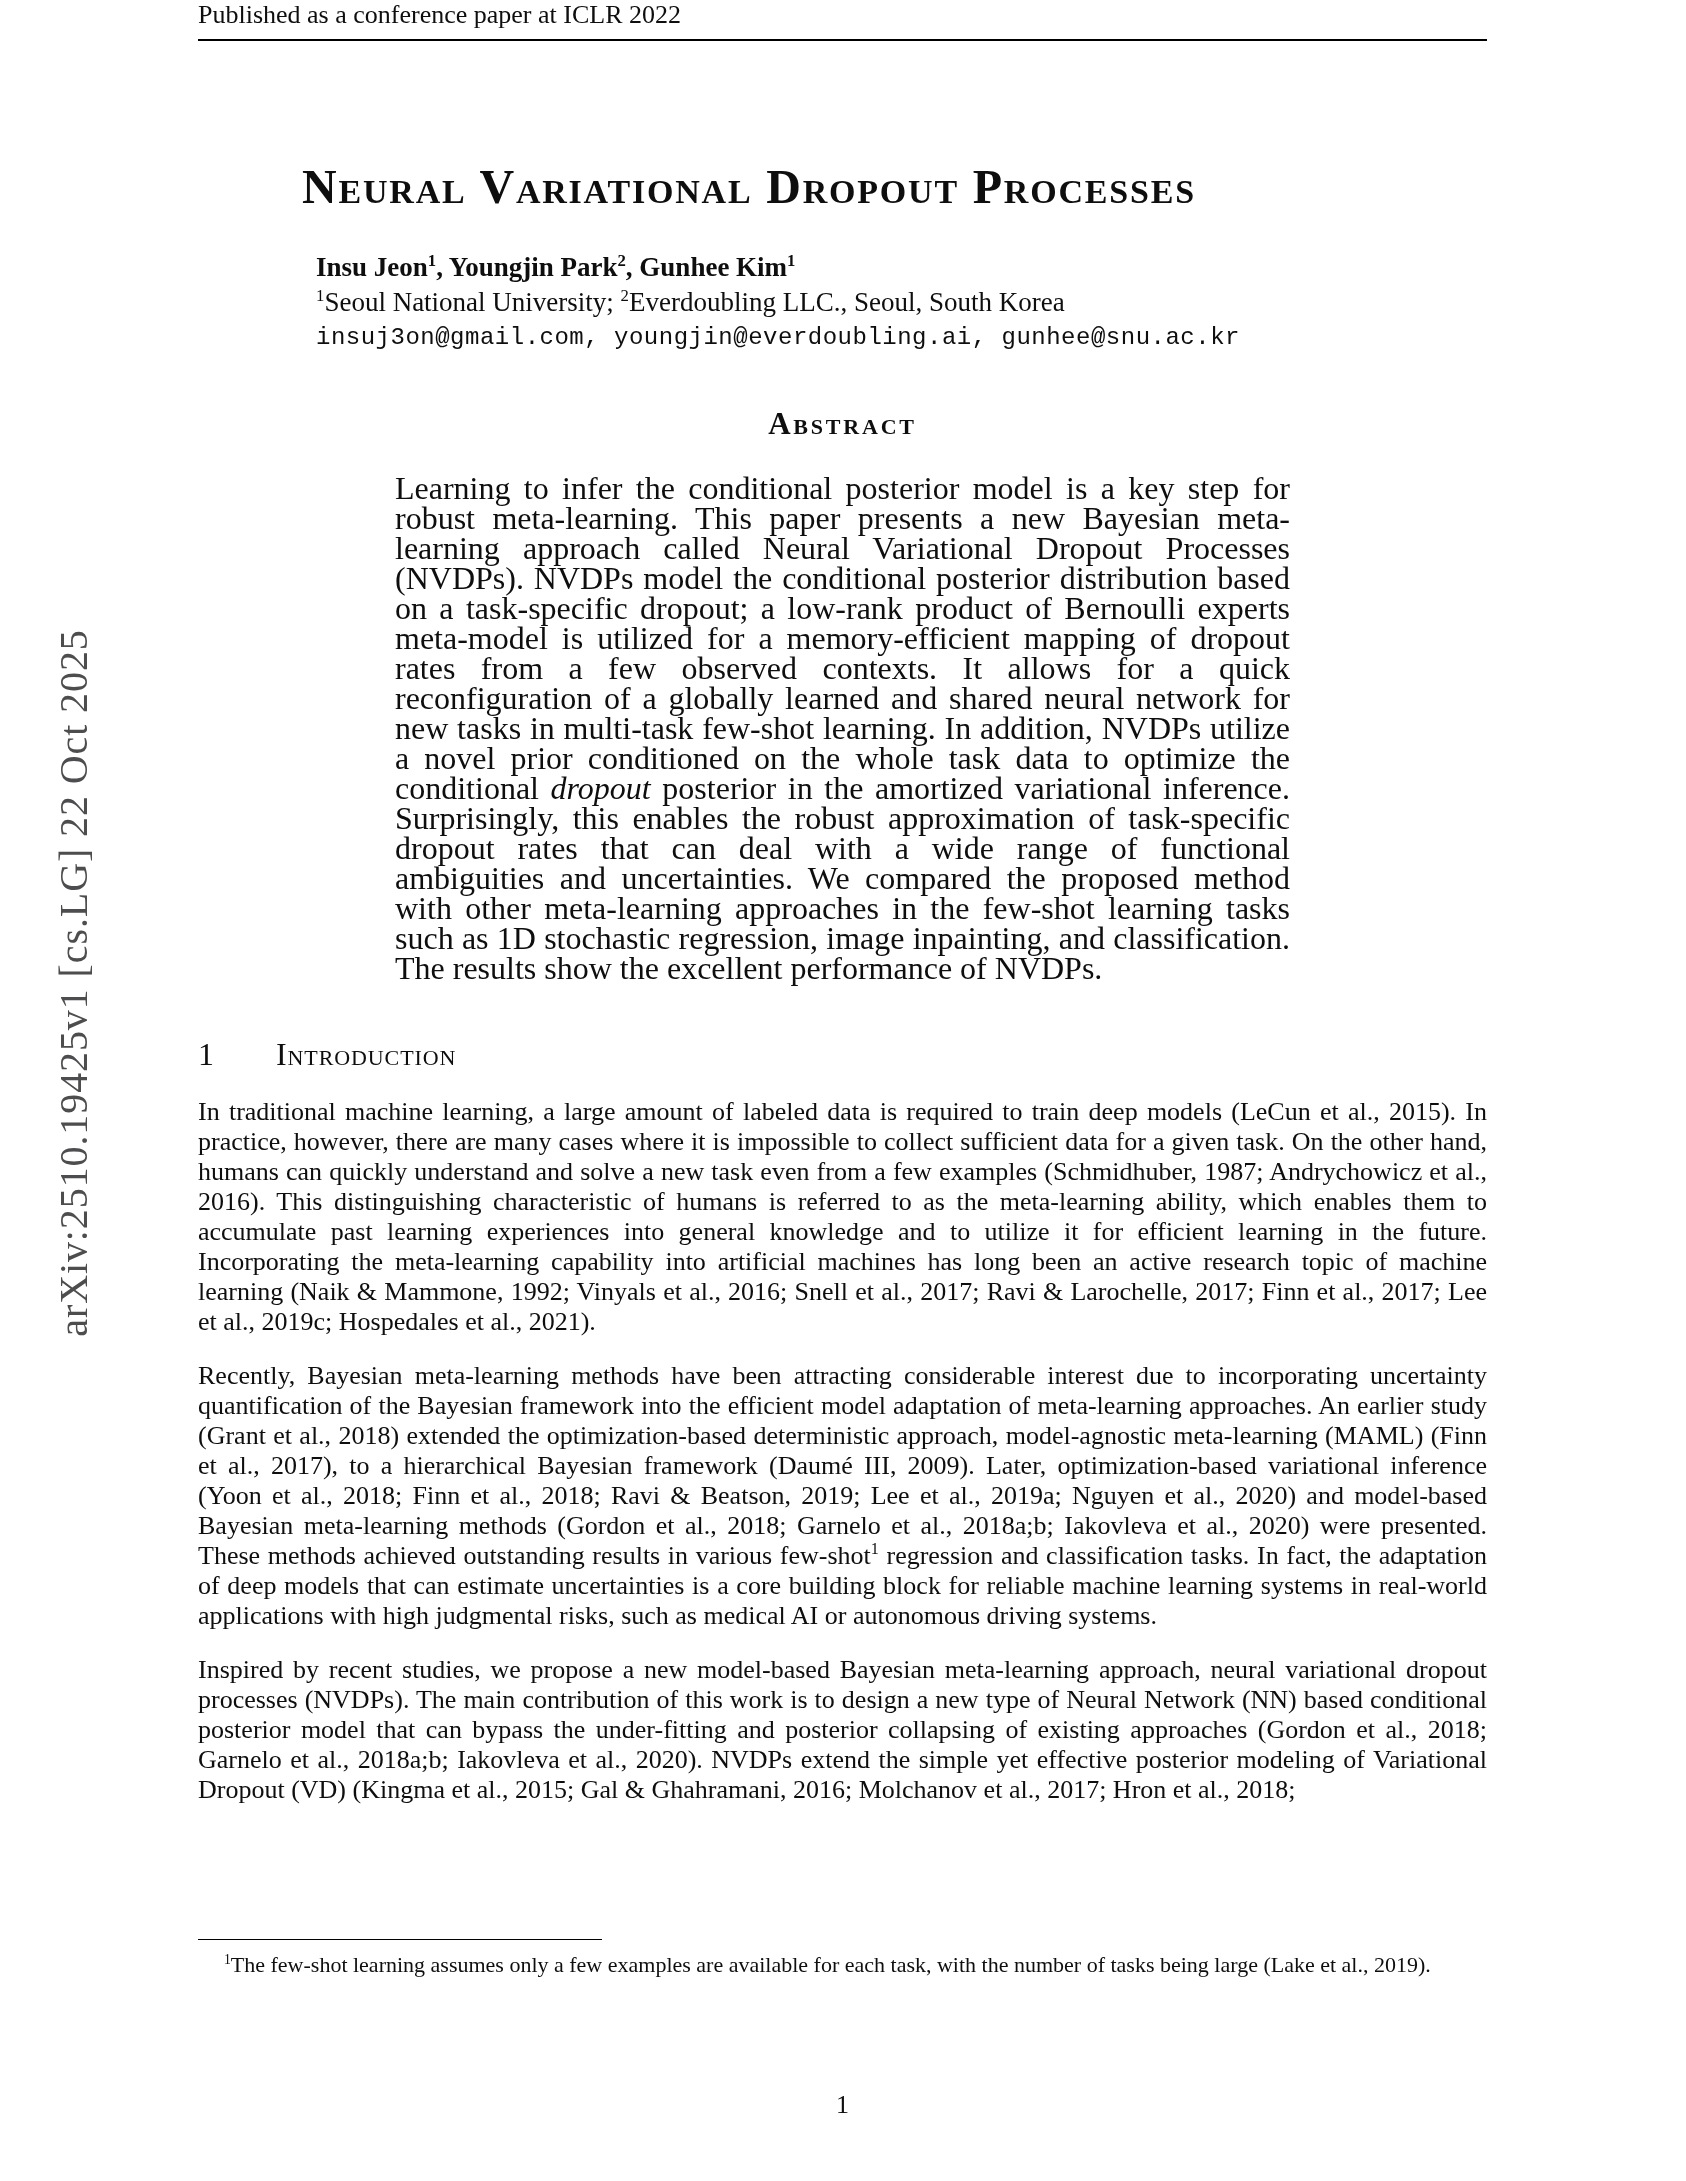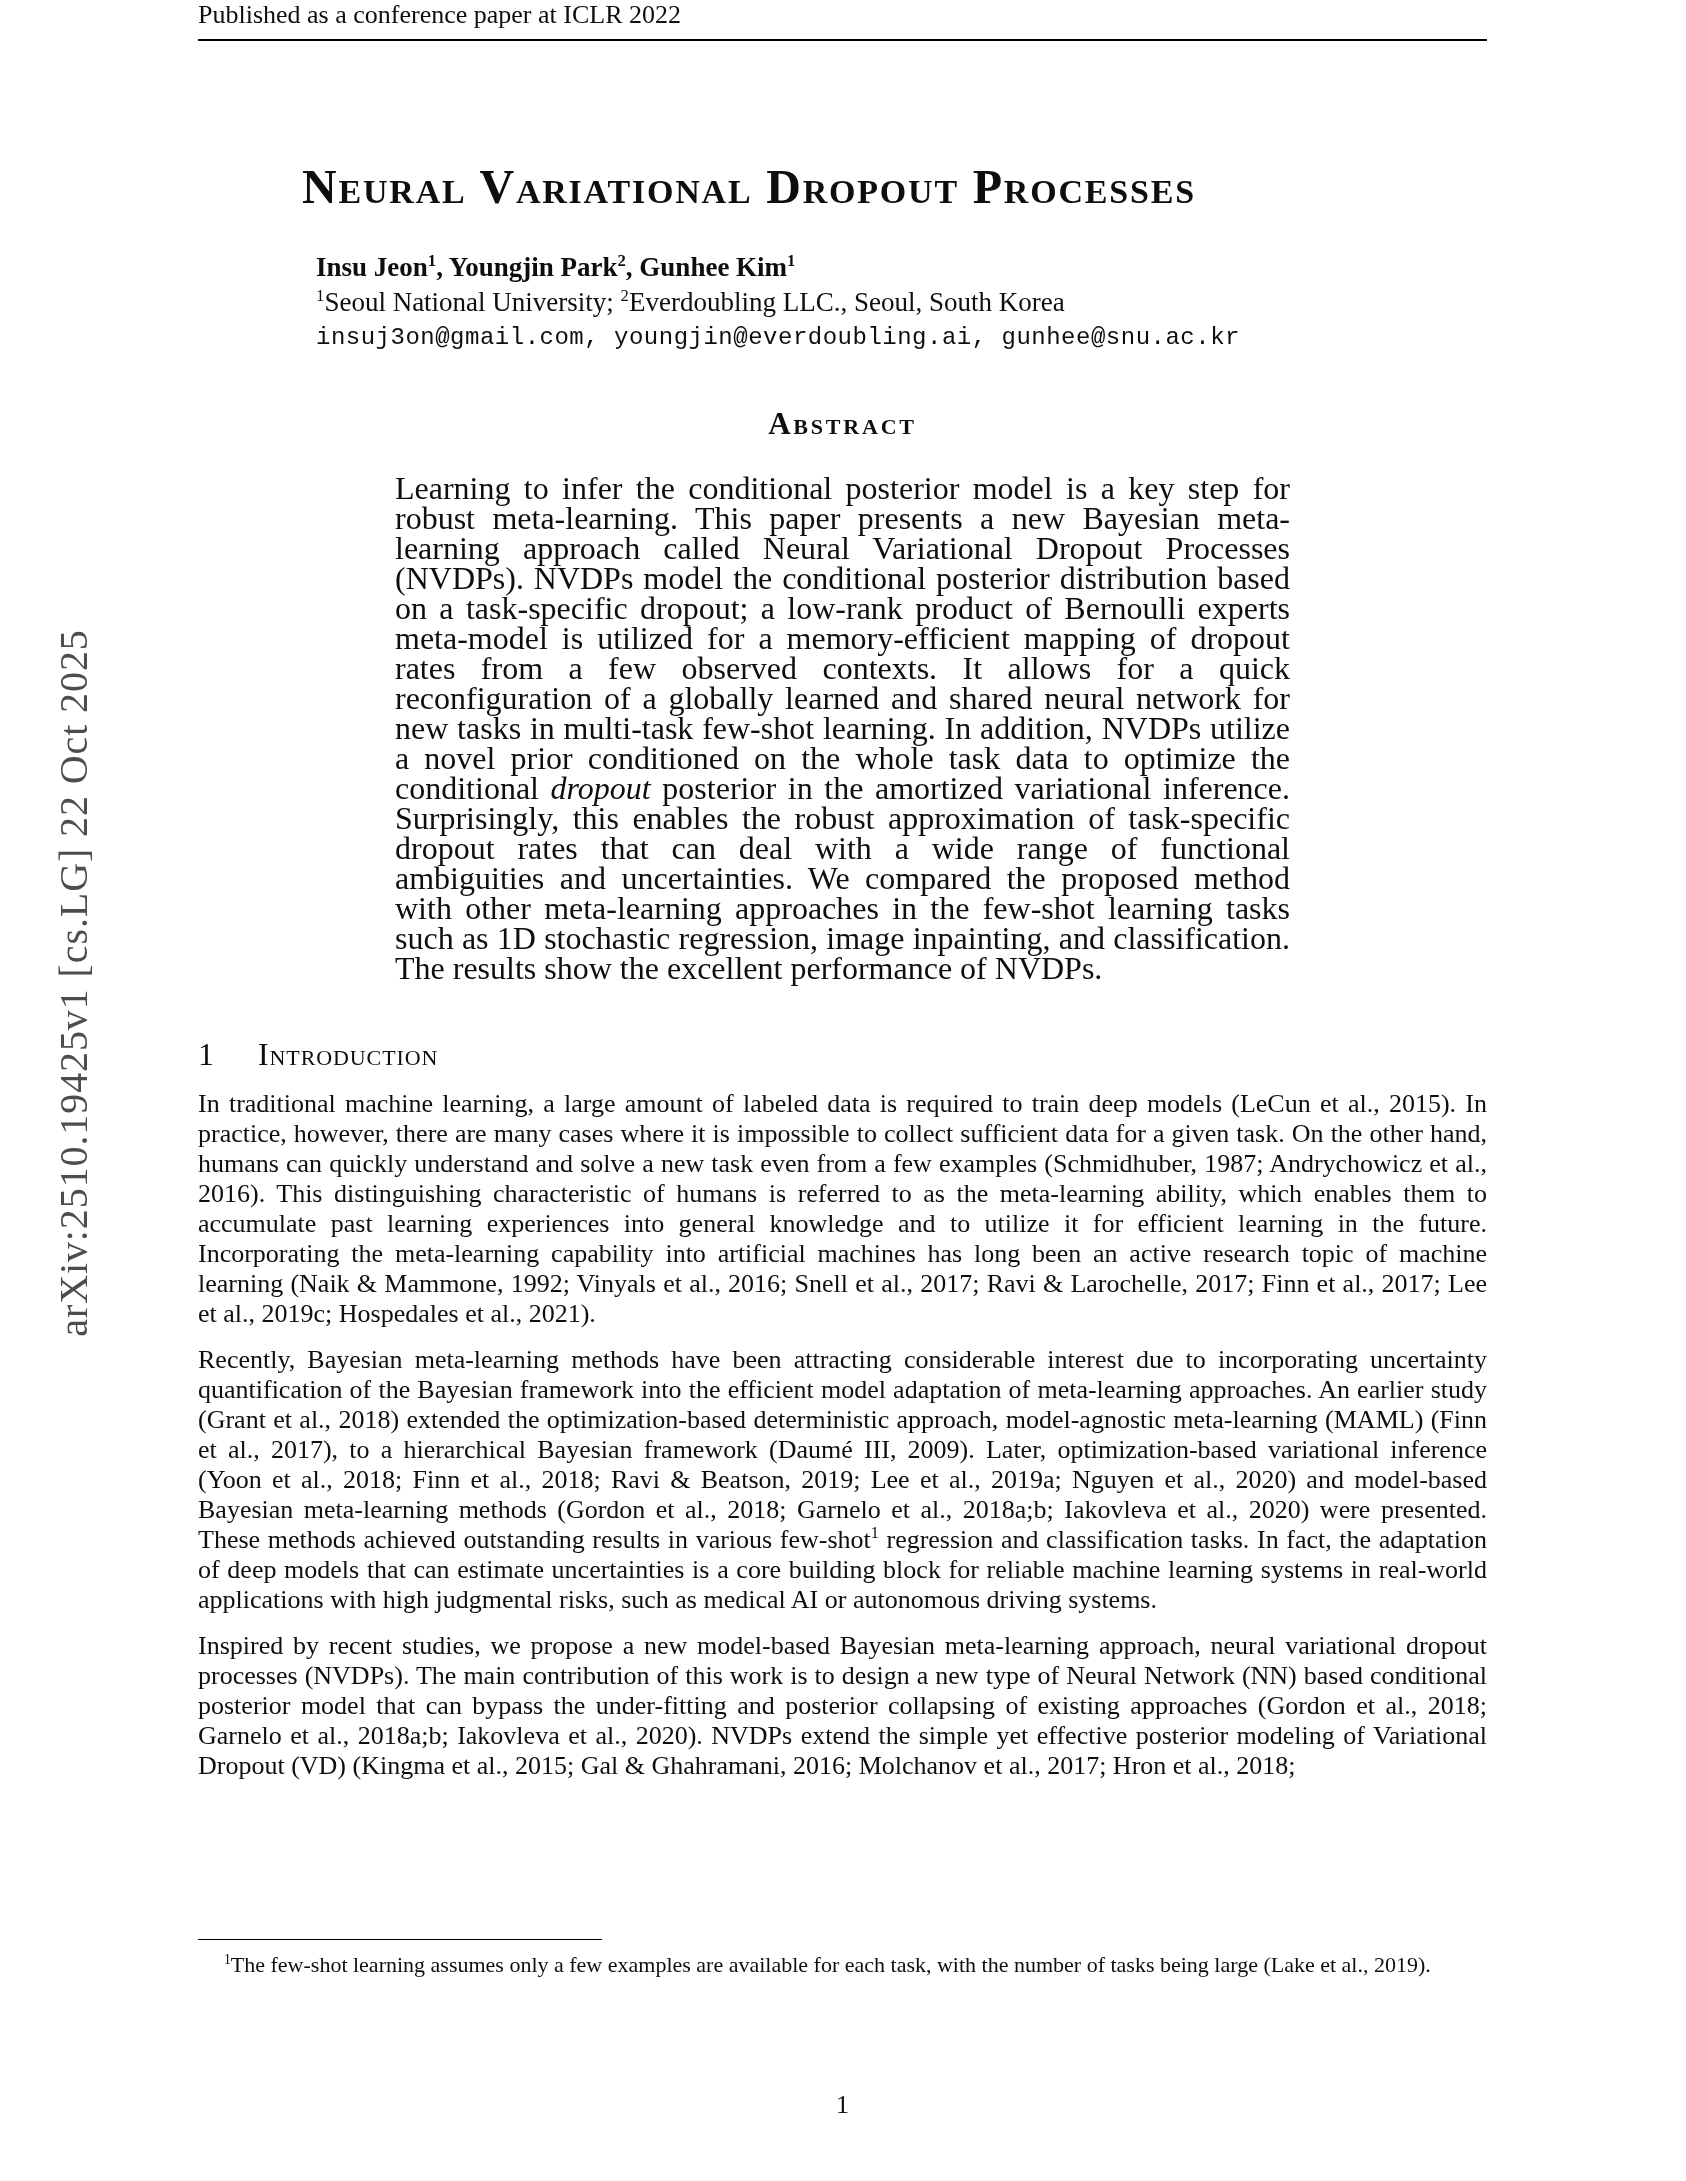--- a/index.html
+++ b/index.html
@@ -48,24 +48,24 @@
     letter-spacing: 2.8px;
   }
   .abstract-body {
     margin: 31px 197px 16px 197px;
     font-size: 32px;
     line-height: 30px;
     text-align: justify;
   }
 
   .section-heading { margin-top: 53px; font-size: 32px; font-weight: normal; }
-  .section-heading .sec-label { font-variant: small-caps; letter-spacing: 0.9px; margin-left: 44px; }
+  .section-heading .sec-label { font-variant: small-caps; letter-spacing: 0.9px; margin-left: 62px; }
 
   .para {
-    margin-top: 16px;
+    margin-top: 24px;
     font-size: 26px;
     line-height: 30px;
     text-align: justify;
   }
   .it { font-style: italic; }
 
   .footnote { position: absolute; left: 198px; top: 1939px; width: 1289px; }
   .footnote-rule { width: 404px; border-top: 1.8px solid #000; margin-bottom: 11px; }
   .footnote-text { font-size: 22px; line-height: 27.5px; text-align: justify; text-indent: 26px; }
 

